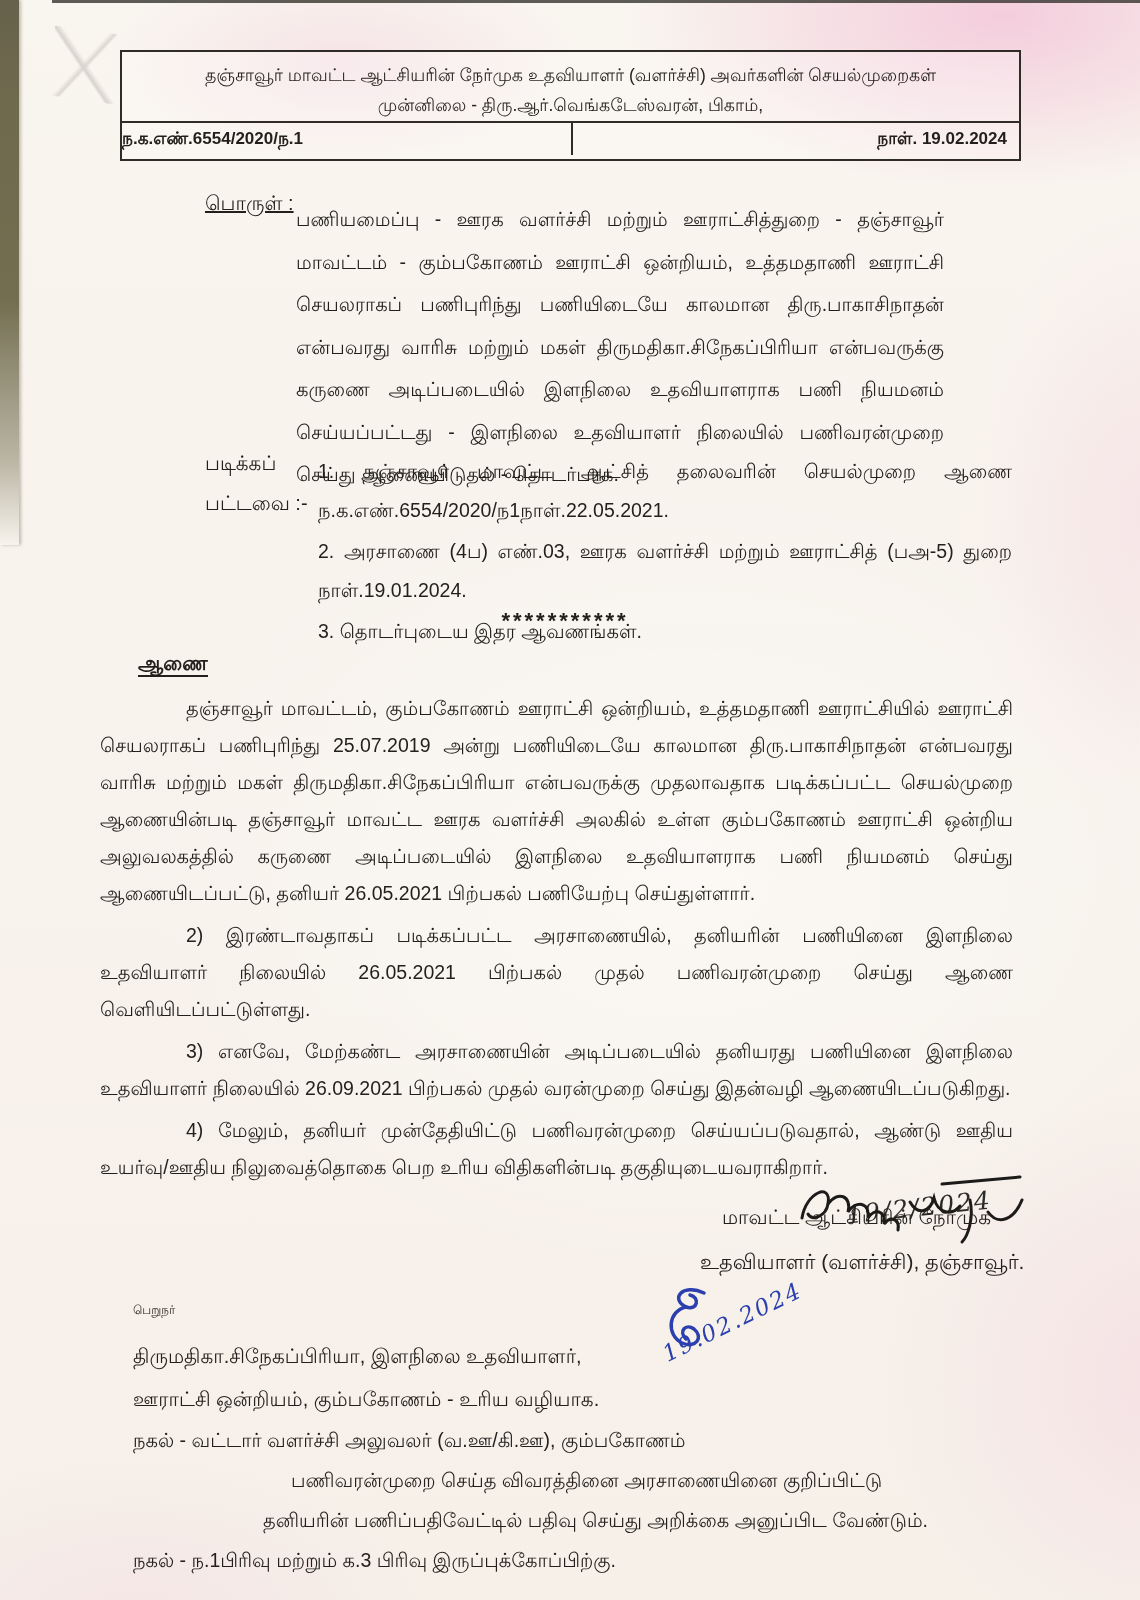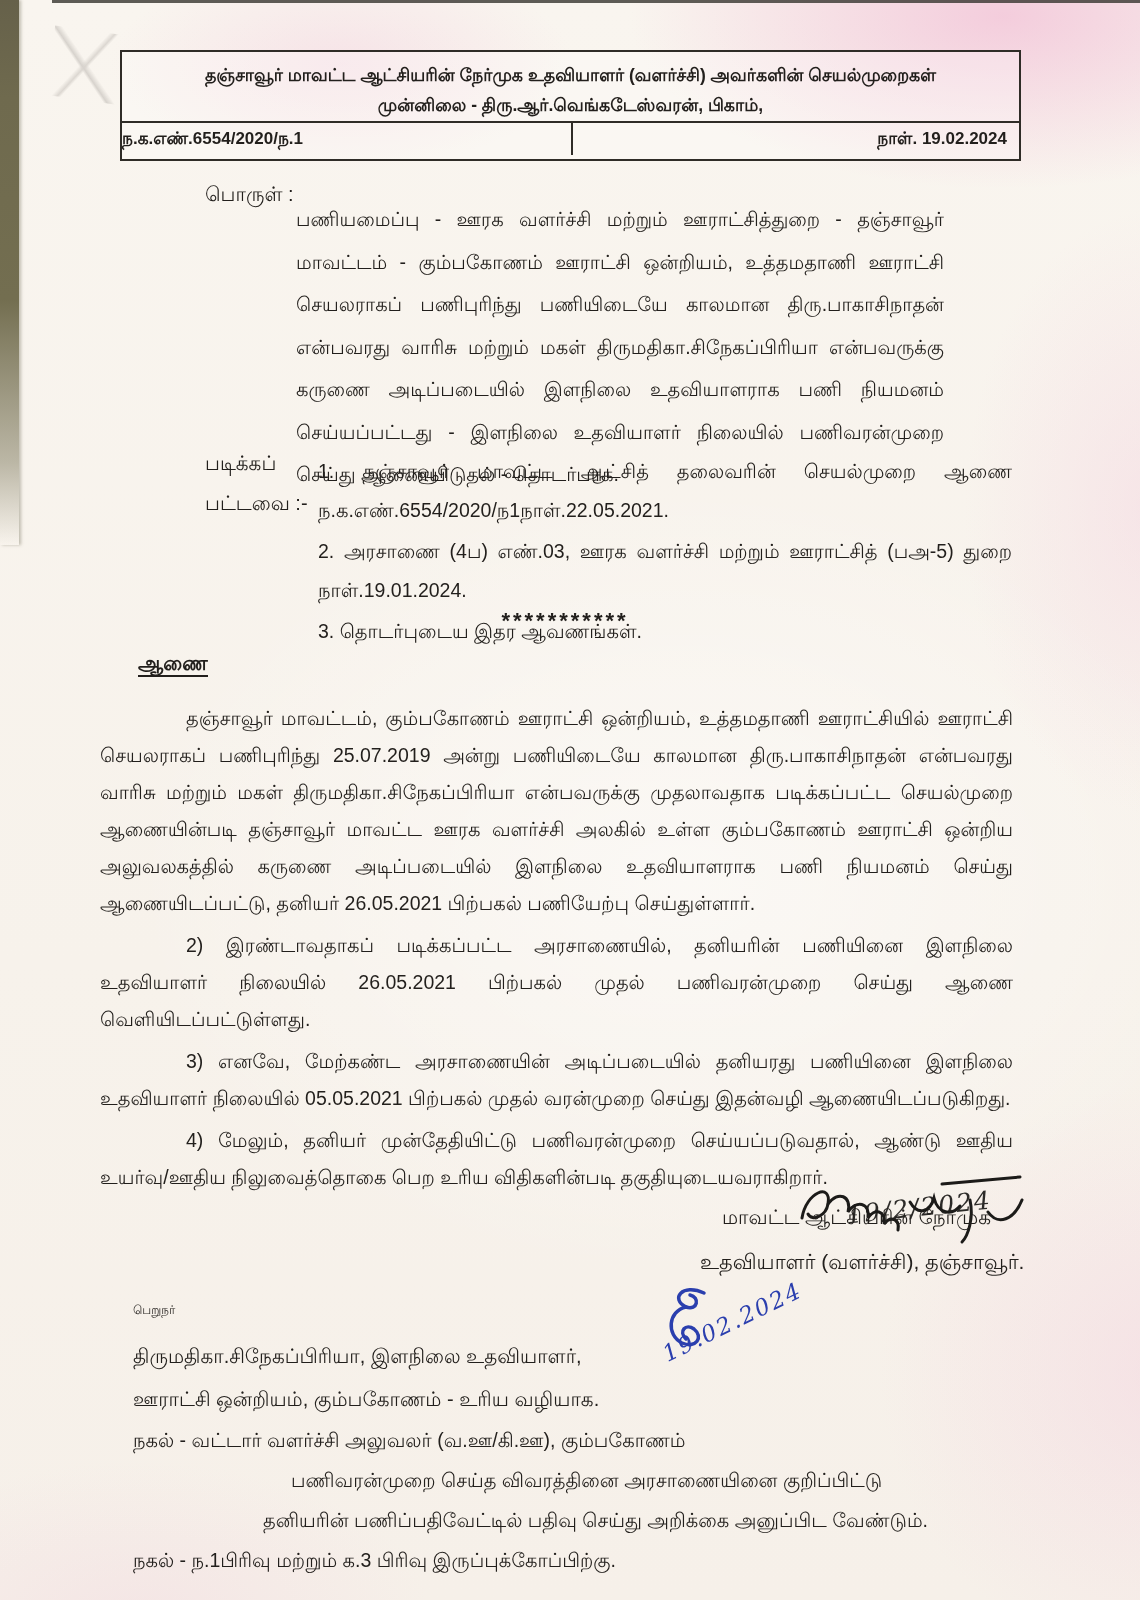--- a/index.html
+++ b/index.html
@@ -35,35 +35,35 @@
     background:
       linear-gradient(48deg, transparent 44%, #8a8580 47%, transparent 53%),
       linear-gradient(-55deg, transparent 46%, #9a948e 49%, transparent 54%);
     transform:rotate(8deg);
   }
   .header-box{
     left:120px;top:50px;width:897px;height:107px;
     border:2px solid #2f2c27;background:rgba(255,255,255,.25);
   }
   .header-title{height:71px;border-bottom:2px solid #2f2c27;text-align:center;
-    font-weight:bold;font-size:17.5px;line-height:30px;padding-top:8px;box-sizing:border-box;}
+    font-weight:normal;font-size:17.5px;line-height:30px;padding-top:8px;box-sizing:border-box;}
   .header-meta{display:flex;height:32px;align-items:center;font-weight:bold;font-size:17px;}
   .header-ref{width:50%;box-sizing:border-box;}
   .header-date{flex:1;text-align:right;padding-right:12px;border-left:2px solid #2f2c27;height:100%;
     display:flex;align-items:center;justify-content:flex-end;box-sizing:border-box;}
-  .subject-label{left:205px;top:183px;font-size:20px;}
+  .subject-label{left:205px;top:192px;font-size:20px;text-decoration:underline;}
   .subject-text{left:296px;top:198px;width:648px;font-size:19.5px;line-height:42.5px;}
   .read-label1{left:205px;top:452px;font-size:20px;}
   .read-label2{left:205px;top:492px;font-size:20px;}
   .read-items{left:318px;top:452px;width:694px;font-size:19.5px;line-height:39px;}
   .read-items p{margin:0 0 2px 0;}
   .stars{left:300px;top:608px;width:530px;text-align:center;font-size:22px;letter-spacing:3px;font-weight:bold;}
   .order-heading{left:138px;top:652px;font-size:20px;font-weight:bold;}
   .order-heading span{border-bottom:2px solid #221f1c;padding-bottom:1px;margin-top:12px;}
-  .order-paragraphs{left:100px;top:690px;width:913px;margin-top:10px;}
+  .order-paragraphs{left:100px;top:690px;width:913px;}
   .order-paragraphs p{margin:0 0 5px 0;text-indent:86px;}
   .sig-scribble{left:792px;top:1172px;}
   .sig-date-black{
     left:846px;top:1193px;font-family:"DejaVu Serif",serif;font-style:italic;
     font-size:25px;color:#1b1a18;transform:rotate(-6deg);letter-spacing:2px;opacity:.92;
   }
   .sig-line1{left:722px;top:1206px;font-size:20px;}
   .sig-line2{left:700px;top:1250px;font-size:21px;}
   .recipient-label{left:133px;top:1303px;font-size:12px;}
   .recipient-line1{left:133px;top:1345px;font-size:20px;}
@@ -110,21 +110,21 @@
     <p>3. தொடர்புடைய இதர ஆவணங்கள்.</p>
   </div>
   <div class="abs stars">***********</div>
 
   <div class="abs order-heading">
     <span>ஆணை</span>
   </div>
   <div class="abs order-paragraphs doc-text justify">
     <p>தஞ்சாவூர் மாவட்டம், கும்பகோணம் ஊராட்சி ஒன்றியம், உத்தமதாணி ஊராட்சியில் ஊராட்சி செயலராகப் பணிபுரிந்து 25.07.2019 அன்று பணியிடையே காலமான திரு.பாகாசிநாதன் என்பவரது வாரிசு மற்றும் மகள் திருமதிகா.சிநேகப்பிரியா என்பவருக்கு முதலாவதாக படிக்கப்பட்ட செயல்முறை ஆணையின்படி தஞ்சாவூர் மாவட்ட ஊரக வளர்ச்சி அலகில் உள்ள கும்பகோணம் ஊராட்சி ஒன்றிய அலுவலகத்தில் கருணை அடிப்படையில்  இளநிலை உதவியாளராக பணி நியமனம் செய்து ஆணையிடப்பட்டு, தனியர் 26.05.2021 பிற்பகல் பணியேற்பு செய்துள்ளார்.</p>
     <p>2) இரண்டாவதாகப் படிக்கப்பட்ட அரசாணையில், தனியரின் பணியினை இளநிலை உதவியாளர் நிலையில் 26.05.2021 பிற்பகல் முதல் பணிவரன்முறை செய்து ஆணை வெளியிடப்பட்டுள்ளது.</p>
-    <p>3) எனவே, மேற்கண்ட அரசாணையின் அடிப்படையில் தனியரது பணியினை இளநிலை உதவியாளர் நிலையில் 05.05.2021 பிற்பகல் முதல் வரன்முறை செய்து இதன்வழி ஆணையிடப்படுகிறது.</p>
+    <p>3) எனவே, மேற்கண்ட அரசாணையின் அடிப்படையில் தனியரது பணியினை இளநிலை உதவியாளர் நிலையில் 26.09.2021 பிற்பகல் முதல் வரன்முறை செய்து இதன்வழி ஆணையிடப்படுகிறது.</p>
     <p>4) மேலும், தனியர் முன்தேதியிட்டு பணிவரன்முறை செய்யப்படுவதால், ஆண்டு ஊதிய உயர்வு/ஊதிய நிலுவைத்தொகை பெற உரிய விதிகளின்படி தகுதியுடையவராகிறார்.</p>
   </div>
 
   <svg class="abs sig-scribble" width="240" height="80" viewBox="0 0 240 80">
     <g fill="none" stroke="#1c1b19" stroke-width="3" stroke-linecap="round">
       <path d="M10,46 C14,20 40,10 36,32 C34,44 20,50 16,42"></path>
       <path d="M36,32 C46,18 60,24 56,40 C64,28 78,30 76,46 C82,36 94,38 92,52 C98,44 108,46 106,58"></path>
       <path d="M118,30 C126,44 138,40 142,26 C146,42 160,44 168,34"></path>
       <path d="M150,12 L228,5"></path>
       <path d="M178,28 C182,46 176,64 170,70"></path>

